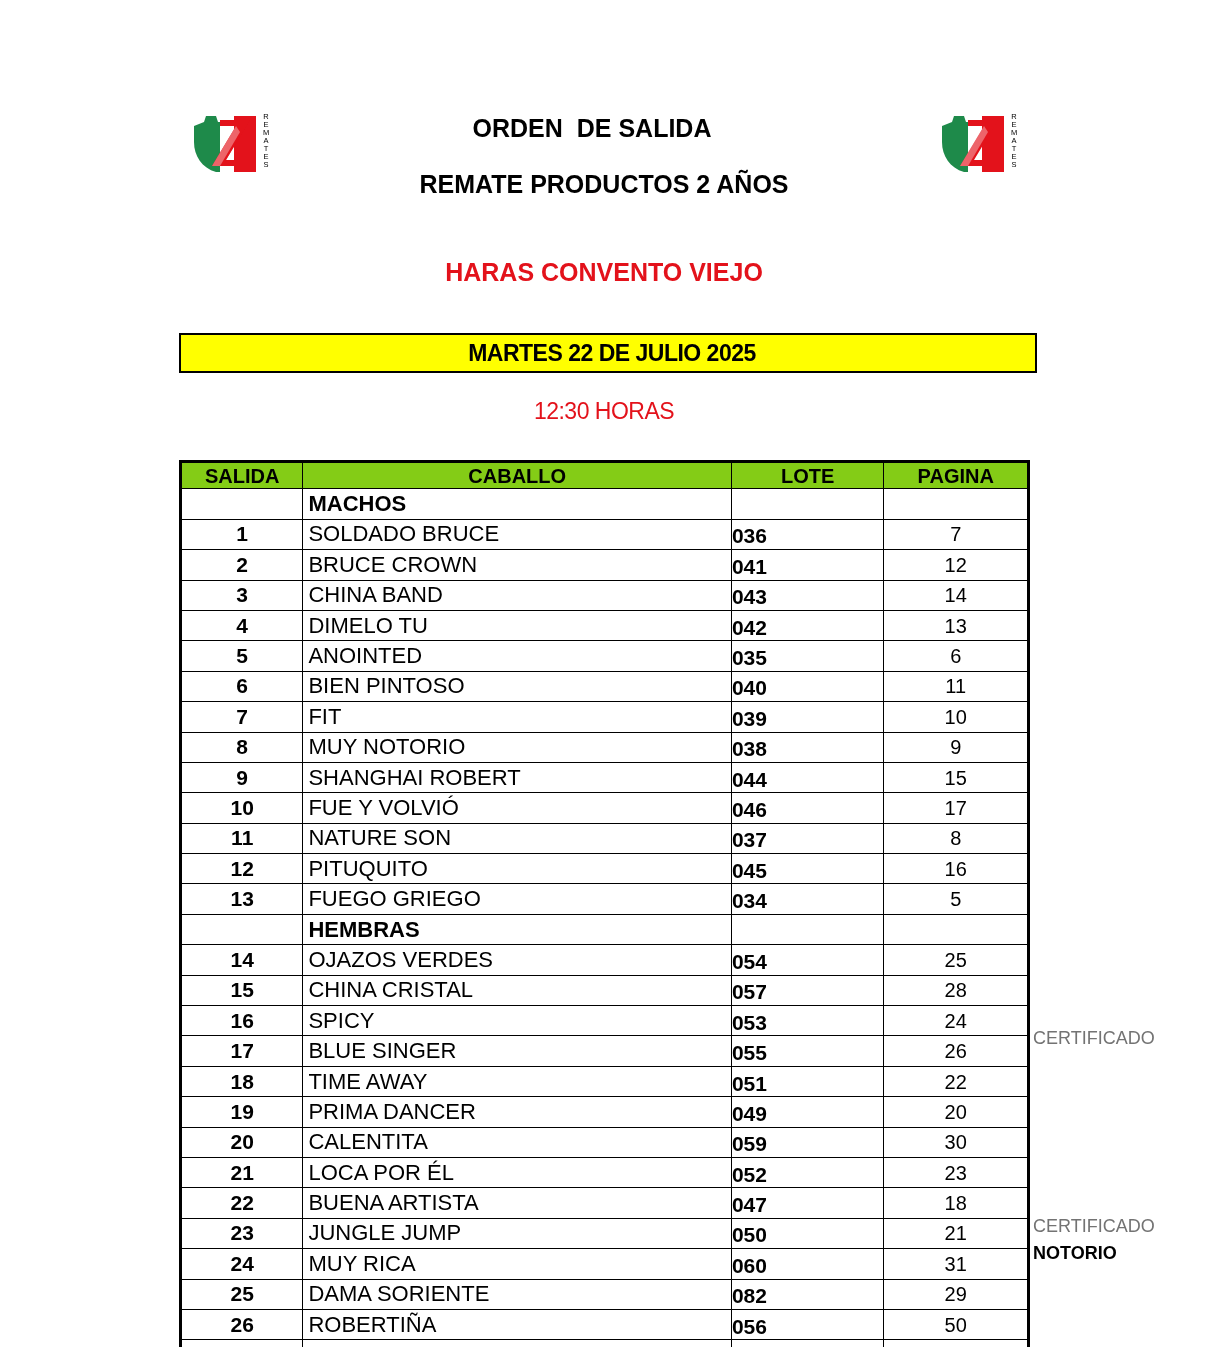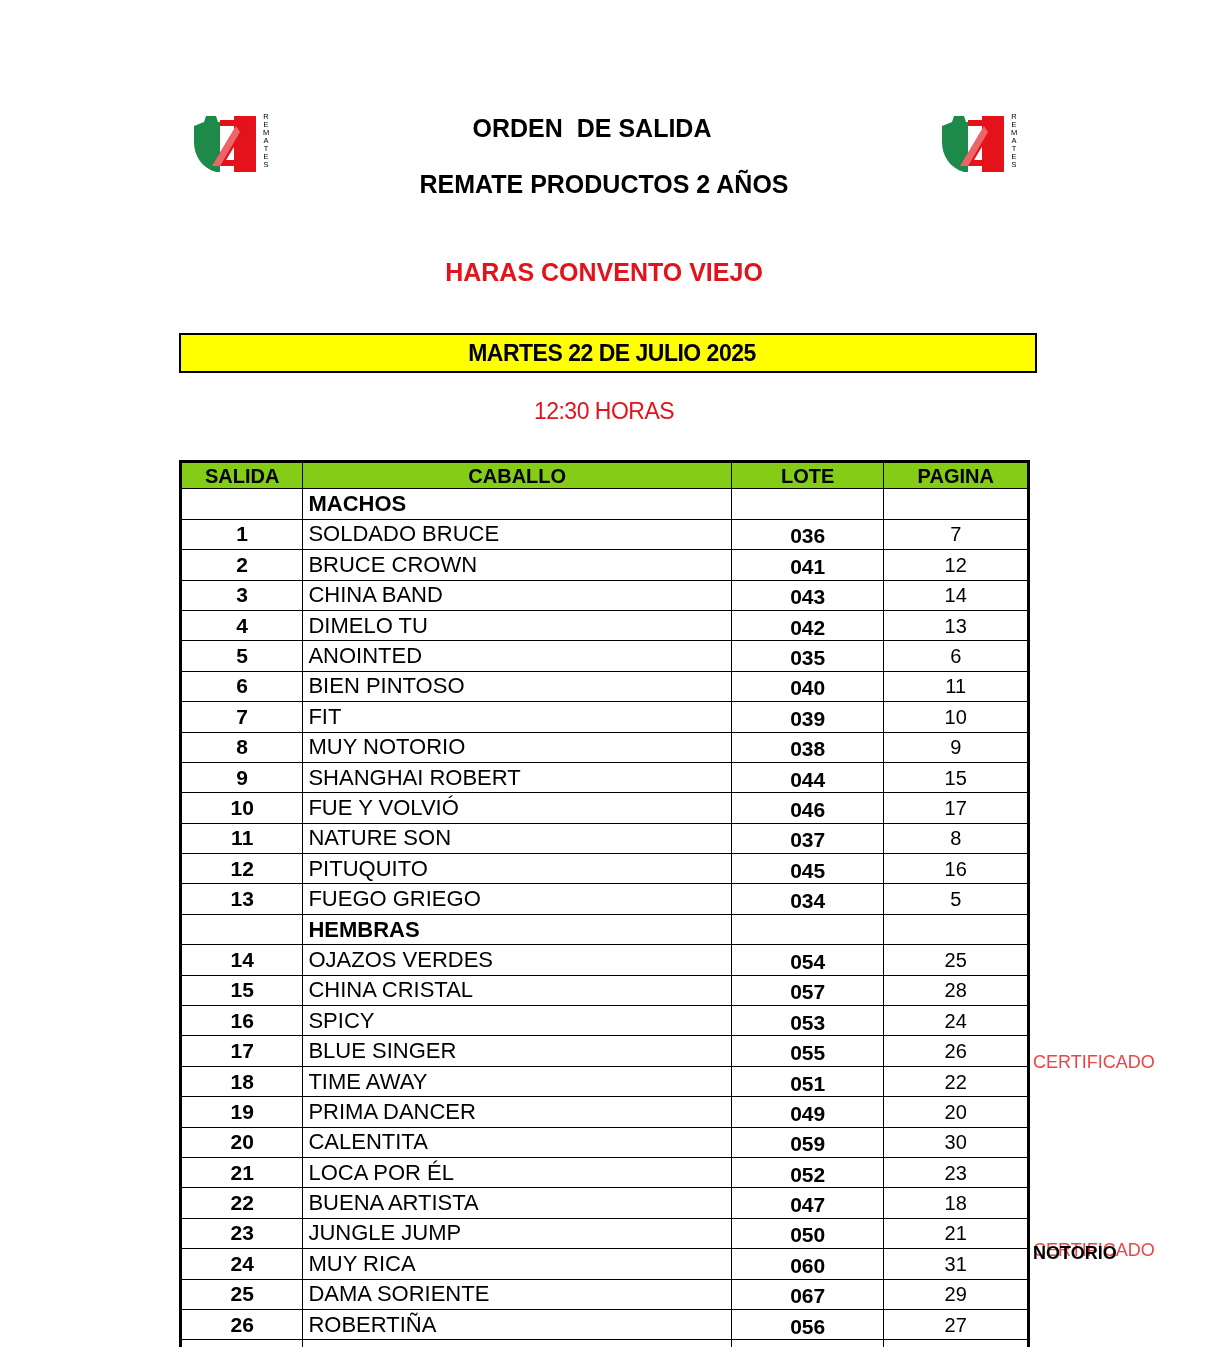--- a/index.html
+++ b/index.html
@@ -15,24 +15,24 @@
     table.grid { position: absolute; top: 460px; left: 179px; border-collapse: collapse; border: 3px solid #000; width: 851px; table-layout: fixed; }
     table.grid th, table.grid td { border: 1.5px solid #000; height: 25.4px; padding: 0; line-height: 24px; overflow: hidden; white-space: nowrap; }
     table.grid th { background: #84cc16; font-weight: bold; font-size: 20px; transform-origin: center; }
     .col-salida { width: 122px; }
     .col-caballo { width: 427px; }
     .col-lote { width: 152px; }
     .col-pagina { width: 144px; }
     td.salida { text-align: center; font-weight: bold; font-size: 21px; }
     td.caballo { text-align: left; padding-left: 5px !important; font-size: 22px; }
     td.caballo.section { font-weight: bold; }
-    td.lote { text-align: center; font-weight: bold; font-size: 21px; padding-top: 4px !important; line-height: 22px; }
+    td.lote { font-weight: bold; font-size: 21px; padding-top: 4px !important; line-height: 22px; }
     td.pagina { text-align: center; font-size: 20px; }
     .note { position: absolute; left: 1033px; font-size: 18px; font-family: "Liberation Sans Narrow", "Liberation Sans", sans-serif; }
-    .note.cert { color: #ef4444; margin-top: 24px; }
+    .note.cert { color: #737373; }
     .note.ret { color: #000; font-weight: bold; }
   </style>
 </head>
 <body>
 
 <svg class="logo logo-left" viewBox="0 0 82 64">
   <path d="M4 14 L14 10 L16 4 L26 4 L28 10 L30 10 L30 60 L26 60 C12 56 4 44 4 30 Z" fill="#1e8a4a"></path>
   <rect x="30" y="4" width="14" height="56" fill="#ffffff"></rect>
   <rect x="44" y="4" width="22" height="56" fill="#e3121b"></rect>
   <path d="M30 8 L60 8 L36 48 L56 48 L56 54 L22 54 L46 14 L30 14 Z" fill="#e3121b"></path>
@@ -227,28 +227,28 @@
       </tr>
       <tr>
         <td class="salida">24</td>
         <td class="caballo">MUY RICA</td>
         <td class="lote">060</td>
         <td class="pagina">31</td>
       </tr>
       <tr>
         <td class="salida">25</td>
         <td class="caballo">DAMA SORIENTE</td>
-        <td class="lote">067</td>
+        <td class="lote">082</td>
         <td class="pagina">29</td>
       </tr>
       <tr>
         <td class="salida">26</td>
         <td class="caballo">ROBERTIÑA</td>
         <td class="lote">056</td>
-        <td class="pagina">27</td>
+        <td class="pagina">50</td>
       </tr>
       <tr>
         <td class="salida"></td>
         <td class="caballo">EASY TO ME</td>
         <td class="lote">048</td>
         <td class="pagina">19</td>
       </tr>
     </tbody>
 </table>
 

